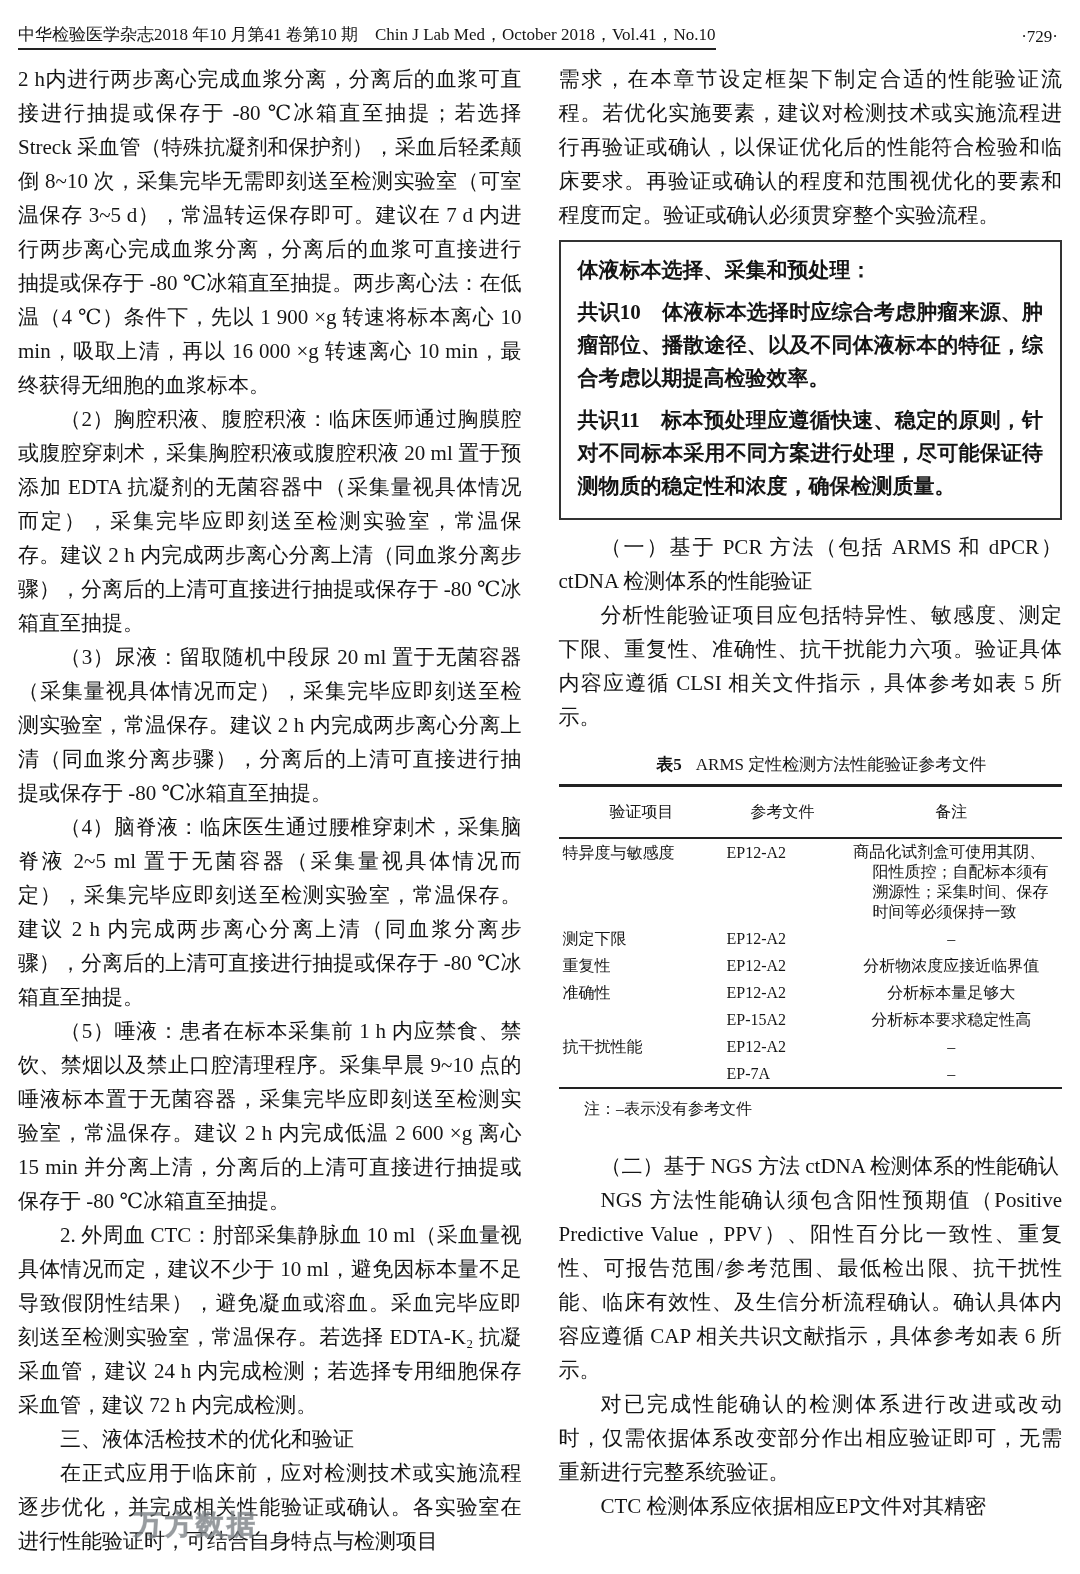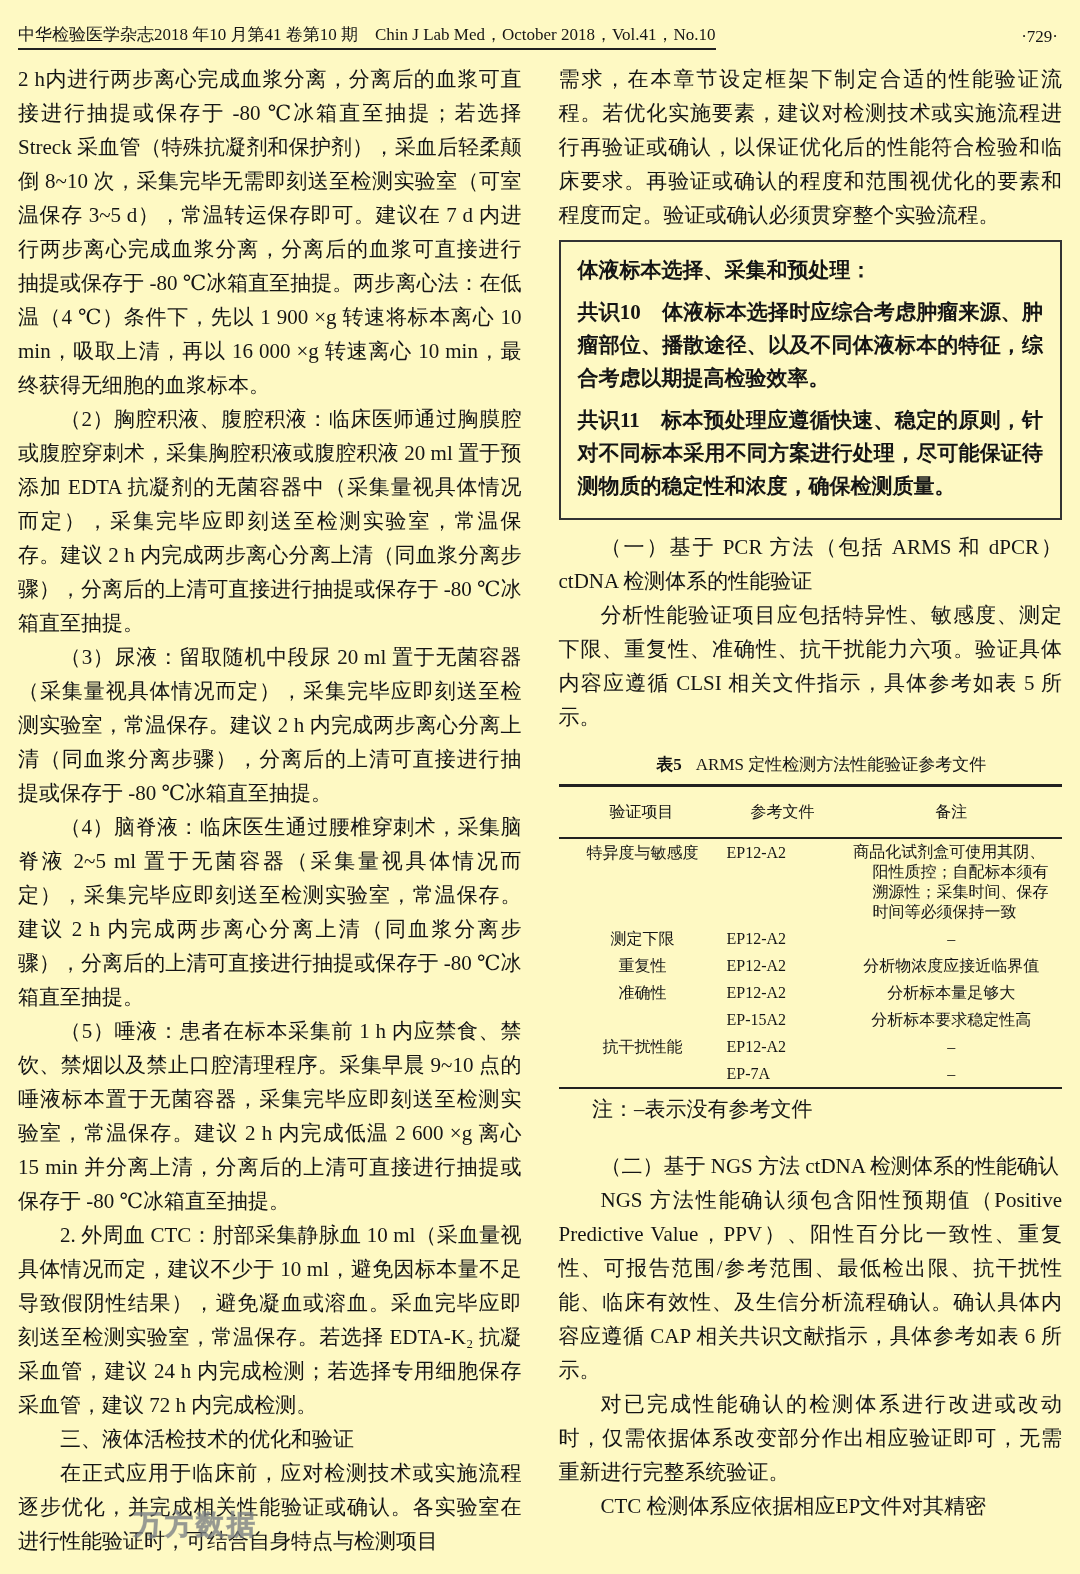--- a/index.html
+++ b/index.html
@@ -1,18 +1,18 @@
 <!DOCTYPE html>
 <html><head>
 <meta charset="utf-8">
 <style>
   html,body{margin:0;padding:0;background:#e8e8e8;}
   .page{
     width:1080px;height:1574px;position:relative;margin:0 auto;
-    background:#fef9c3;color:#151515;overflow:hidden;
+    background:#ffffff;color:#151515;overflow:hidden;
     font-family:"Liberation Serif","DejaVu Serif",serif;
   }
   
   .page-header{
     display:flex;justify-content:space-between;align-items:flex-end;
     padding:24px 22px 0 18px;font-size:17px;line-height:22px;
   }
   .journal-line{border-bottom:2px solid #222;padding-bottom:2px;}
   .page-no{padding-bottom:2px;}
   
@@ -34,25 +34,25 @@
   .tbl-title .tbl-label{font-weight:bold;margin-right:14px;margin-left:22px;}
   table.tbl{
     width:100%;border-collapse:collapse;font-size:16px;
     border-top:3px solid #222;border-bottom:2px solid #222;
   }
   table.tbl thead th{
     font-weight:normal;text-align:center;padding:8px 2px;
     border-bottom:2px solid #222;
   }
   table.tbl td{vertical-align:top;padding:3px 2px;line-height:21px;}
-  table.tbl td.c1{width:160px;text-align:center;padding-left:4px;}
+  table.tbl td.c1{width:160px;text-align:left;padding-left:4px;}
   table.tbl td.c2{width:112px;text-align:left;}
   table.tbl td.c3{text-align:center;}
   table.tbl td.c3.remark-long{text-align:left;padding-left:2em;text-indent:-1.2em;line-height:20px;}
-  .tbl-note{font-size:21px;line-height:20px;margin:10px 0 30px 0;text-indent:1.6em;}
+  .tbl-note{font-size:16px;line-height:20px;margin:10px 0 30px 0;text-indent:1.6em;}
   
   .watermark{
     position:absolute;left:106px;top:1506px;font-size:28px;letter-spacing:3px;
     color:rgba(130,135,140,0.55);-webkit-text-stroke:1px rgba(120,125,130,0.55);
     font-weight:bold;z-index:3;pointer-events:none;margin-left:28px;
   }
 </style>
 </head>
 <body>
 

